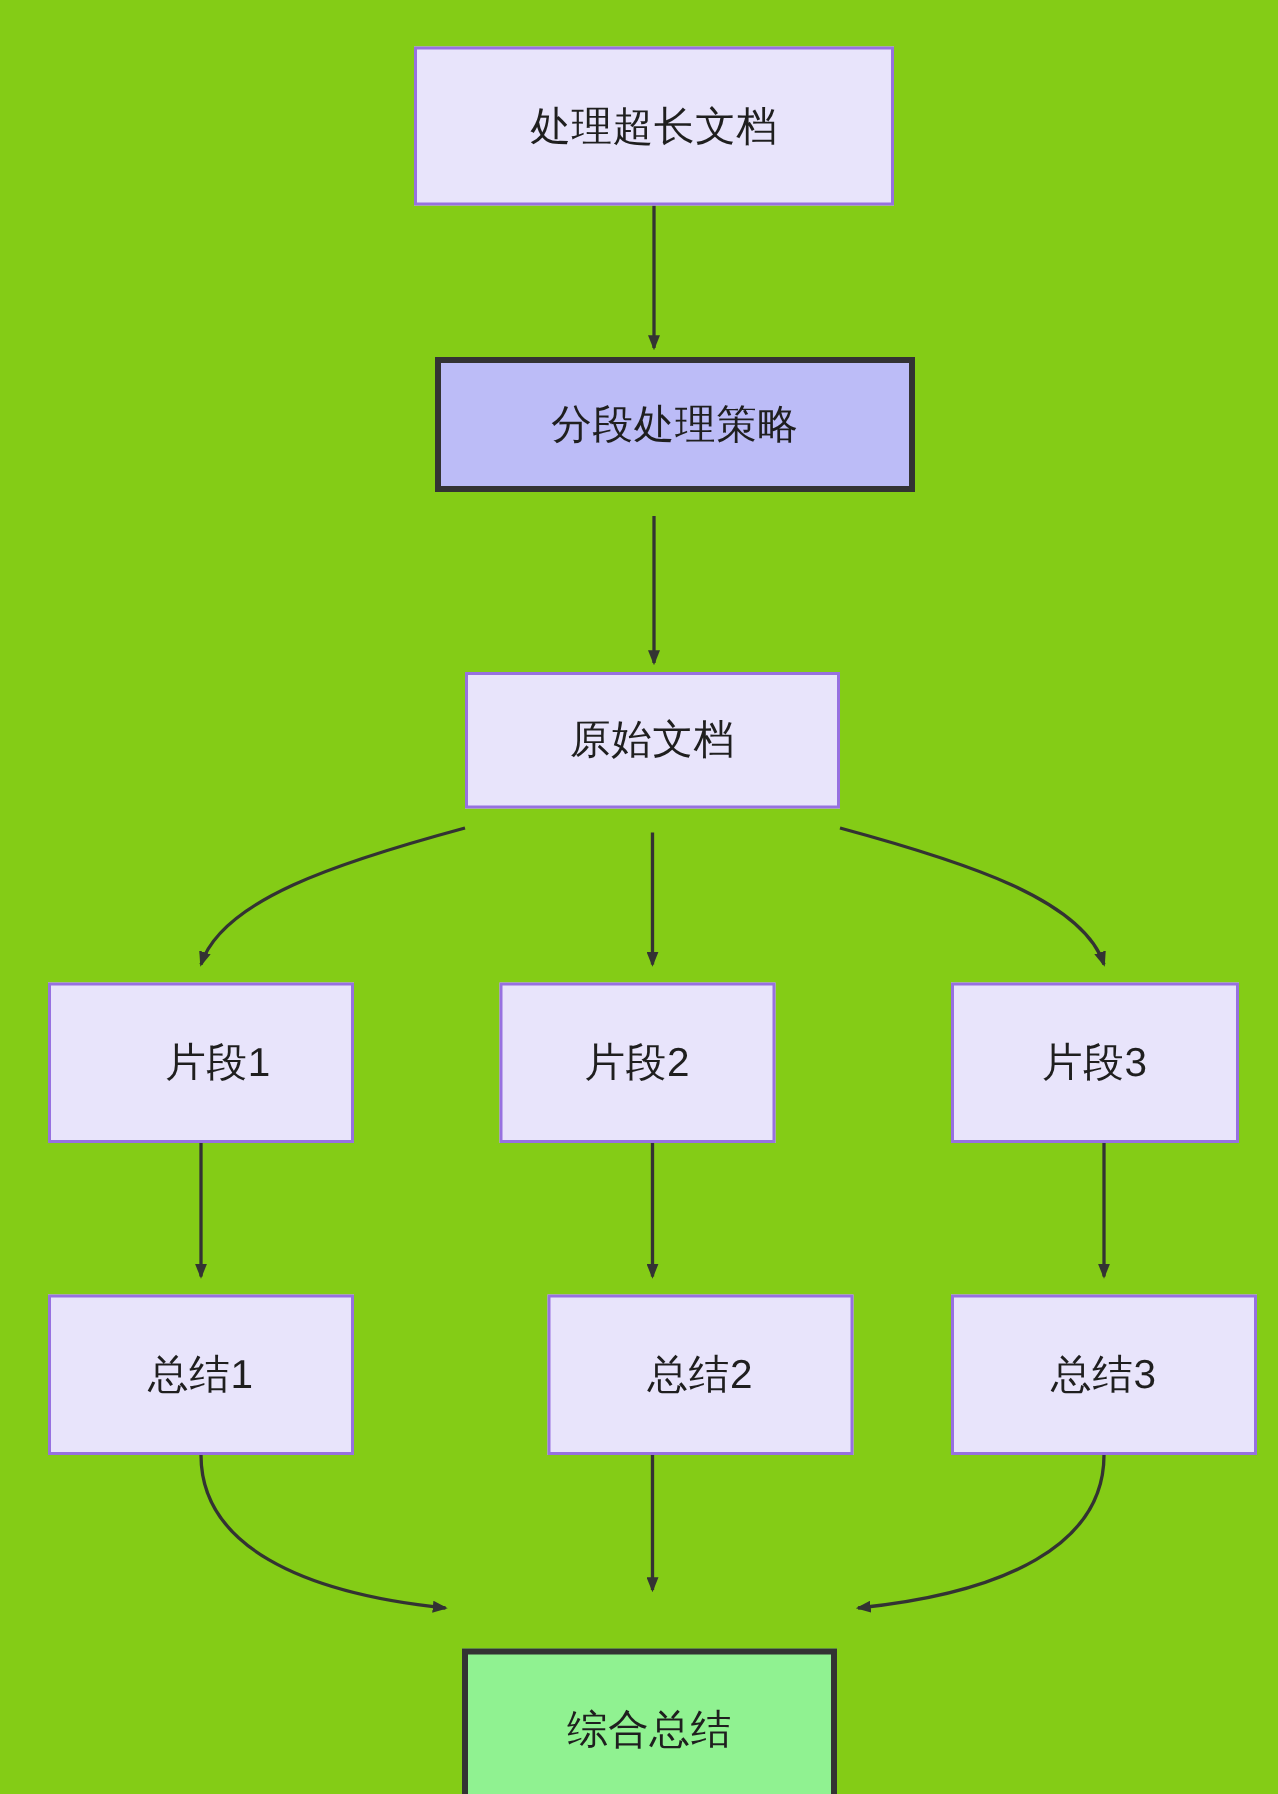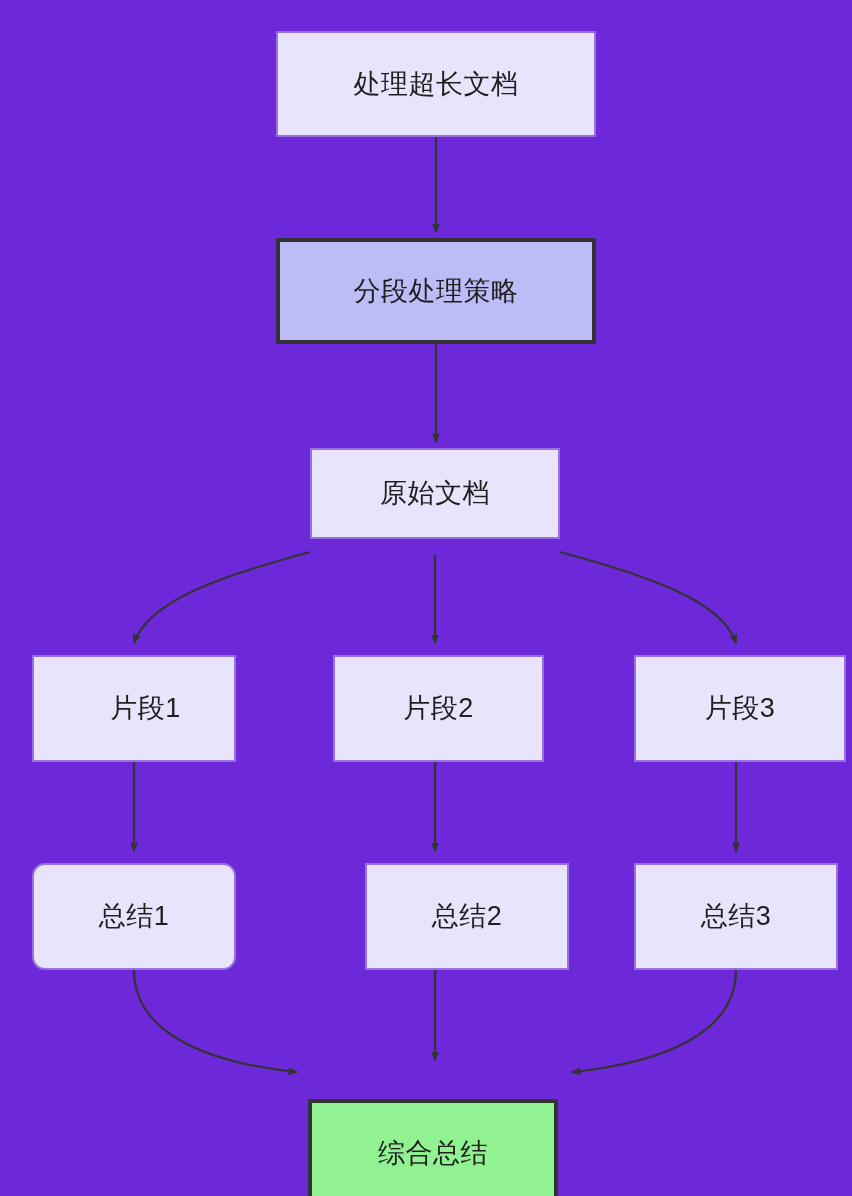--- a/index.html
+++ b/index.html
@@ -8,21 +8,21 @@
     padding: 0;
     background: #ffffff;
   }
   body {
     font-family: "Liberation Sans", "DejaVu Sans", sans-serif;
   }
   #canvas {
     position: relative;
     width: 852px;
     height: 1196px;
-    background: #6d28d9;
+    background: #84cc16;
     overflow: hidden;
   }
   #edges {
     position: absolute;
     left: 0;
     top: 0;
     width: 852px;
     height: 1196px;
     pointer-events: none;
   }
@@ -77,36 +77,36 @@
         <path d="M 134 970 C 134 1030, 200 1062, 297 1072" fill="none" stroke="#333333" stroke-width="2.2" marker-end="url(#arrowhead)"></path>
         <path d="M 435 970 L 435 1060" fill="none" stroke="#333333" stroke-width="2.2" marker-end="url(#arrowhead)"></path>
         <path d="M 736 970 C 736 1030, 670 1062, 572 1072" fill="none" stroke="#333333" stroke-width="2.2" marker-end="url(#arrowhead)"></path>
       </g>
   </svg>
 
   <div id="node-layer">
       <div class="node node-normal" style="left: 276px; top: 31px; width: 320px; height: 106px;">
         <span>处理超长文档</span>
       </div>
-      <div class="node node-strategy" style="left: 276px; top: 238px; width: 320px; height: 106px;">
+      <div class="node node-strategy" style="left: 290px; top: 238px; width: 320px; height: 90px;">
         <span>分段处理策略</span>
       </div>
       <div class="node node-normal" style="left: 310px; top: 448px; width: 250px; height: 91px;">
         <span>原始文档</span>
       </div>
       <div class="node node-normal" style="left: 32px; top: 655px; width: 204px; height: 107px; padding-left: 23px;">
         <span>片段1</span>
       </div>
-      <div class="node node-normal" style="left: 333px; top: 655px; width: 211px; height: 107px;">
+      <div class="node node-normal" style="left: 333px; top: 655px; width: 184px; height: 107px;">
         <span>片段2</span>
       </div>
-      <div class="node node-normal" style="left: 634px; top: 655px; width: 212px; height: 107px; align-items: center;">
+      <div class="node node-normal" style="left: 634px; top: 655px; width: 192px; height: 107px; align-items: center;">
         <span>片段3</span>
       </div>
-      <div class="node node-normal" style="left: 32px; top: 863px; width: 204px; height: 107px; border-radius: 13px;">
+      <div class="node node-normal" style="left: 32px; top: 863px; width: 204px; height: 107px;">
         <span>总结1</span>
       </div>
       <div class="node node-normal" style="left: 333px; top: 863px; width: 204px; height: 107px; margin-left: 32px;">
         <span>总结2</span>
       </div>
       <div class="node node-normal" style="left: 634px; top: 863px; width: 204px; height: 107px;">
         <span>总结3</span>
       </div>
       <div class="node node-final" style="left: 308px; top: 1070px; width: 250px; height: 108px; margin-top: 29px;">
         <span>综合总结</span>

